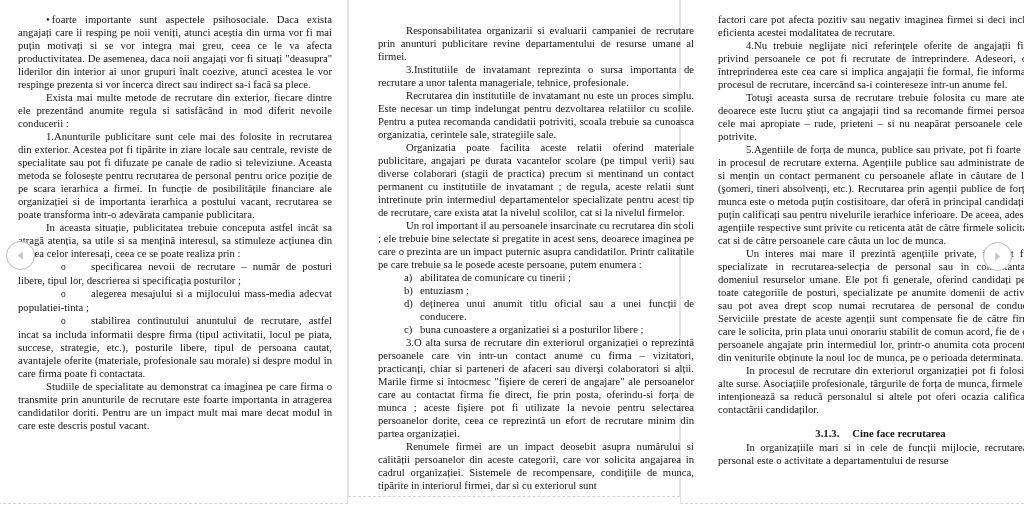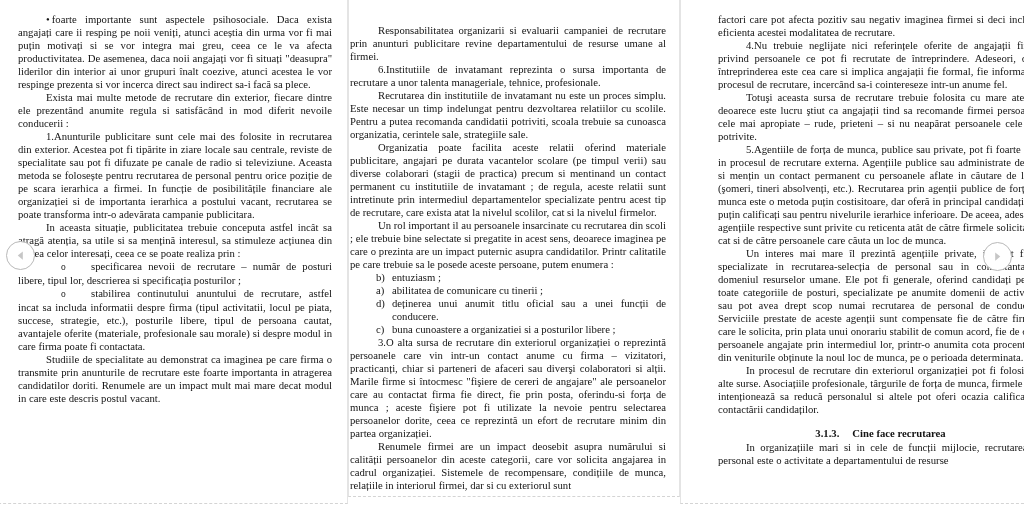--- a/index.html
+++ b/index.html
@@ -8,21 +8,21 @@
     background:#ffffff;
     font-family:"Liberation Serif","DejaVu Serif",serif;
   }
   .page{position:absolute;background:#fff;border:1px solid #e4e4e4;border-bottom:1px dashed #d4d4d4;}
   #page1{left:-17px;top:-10px;width:363px;height:512px;}
   #page2{left:348px;top:-12px;width:330px;height:507px;}
   #page3{left:680px;top:-10px;width:362px;height:512px;}
 
   .textcol{position:absolute;font-size:10.7px;line-height:13px;color:#141414;z-index:2;}
   #col1{left:18px;top:13px;width:314px;}
-  #col2{left:350px;top:24px;width:316px;}
+  #col2{left:378px;top:24px;width:316px;}
   #col3{left:718px;top:13px;width:325px;}
 
   .textcol p{margin:0;text-align:justify;}
   p.indent{text-indent:28px;}
   p.flush{text-indent:0;}
   p.bullet{text-indent:28px;}
   p.bullet .mk{margin-right:2px;}
   p.circle{text-indent:0;}
   p.circle .mk{display:inline-block;width:73px;padding-left:43px;box-sizing:border-box;font-size:9.5px;}
   p.alpha{padding-left:42px;}
@@ -46,35 +46,36 @@
 <div class="page" id="page1"></div>
 <div class="page" id="page2"></div>
 <div class="page" id="page3"></div>
 
 <div class="textcol" id="col1">
     <p class="bullet"><span class="mk">•</span>foarte importante sunt aspectele psihosociale. Daca exista angajați care ii resping pe noii veniți, atunci aceștia din urma vor fi mai puțin motivați si se vor integra mai greu, ceea ce le va afecta productivitatea. De asemenea, daca noii angajați vor fi situați "deasupra" liderilor din interior ai unor grupuri înalt coezive, atunci acestea le vor respinge prezenta si vor incerca direct sau indirect sa-i facă sa plece.</p>
     <p class="indent">Exista mai multe metode de recrutare din exterior, fiecare dintre ele prezentând anumite regula si satisfăcând in mod diferit nevoile conducerii :</p>
     <p class="indent">1.Anunturile publicitare sunt cele mai des folosite in recrutarea din exterior. Acestea pot fi tipărite in ziare locale sau centrale, reviste de specialitate sau pot fi difuzate pe canale de radio si televiziune. Aceasta metoda se folosește pentru recrutarea de personal pentru orice poziție de pe scara ierarhica a firmei. In funcție de posibilitățile financiare ale organizației si de importanta ierarhica a postului vacant, recrutarea se poate transforma intr-o adevărata campanie publicitara.</p>
     <p class="indent">In aceasta situație, publicitatea trebuie conceputa astfel incât sa atragă atenția, sa utile si sa mențină interesul, sa stimuleze acțiunea din partea celor interesați, ceea ce se poate realiza prin :</p>
     <p class="circle"><span class="mk">o</span>specificarea nevoii de recrutare – număr de posturi libere, tipul lor, descrierea si specificația posturilor ;</p>
+    <p class="circle"><span class="mk">o</span>alegerea mesajului si a mijlocului mass-media adecvat populatiei-tinta ;</p>
     <p class="circle"><span class="mk">o</span>stabilirea continutului anuntului de recrutare, astfel incat sa includa informatii despre firma (tipul activitatii, locul pe piata, succese, strategie, etc.), posturile libere, tipul de persoana cautat, avantajele oferite (materiale, profesionale sau morale) si despre modul in care firma poate fi contactata.</p>
-    <p class="indent">Studiile de specialitate au demonstrat ca imaginea pe care firma o transmite prin anunturile de recrutare este foarte importanta in atragerea candidatilor doriti. Renumele are un impact mult mai mare decat modul in care este descris postul vacant.</p>
+    <p class="indent">Studiile de specialitate au demonstrat ca imaginea pe care firma o transmite prin anunturile de recrutare este foarte importanta in atragerea candidatilor doriti. Pentru are un impact mult mai mare decat modul in care este descris postul vacant.</p>
   </div>
 <div class="textcol" id="col2">
     <p class="indent">Responsabilitatea organizarii si evaluarii campaniei de recrutare prin anunturi publicitare revine departamentului de resurse umane al firmei.</p>
-    <p class="indent">6.Institutiile de invatamant reprezinta o sursa importanta de recrutare a unor talenta manageriale, tehnice, profesionale.</p>
+    <p class="indent">3.Institutiile de invatamant reprezinta o sursa importanta de recrutare a unor talenta manageriale, tehnice, profesionale.</p>
     <p class="indent">Recrutarea din institutiile de invatamant nu este un proces simplu. Este necesar un timp indelungat pentru dezvoltarea relatiilor cu scolile. Pentru a putea recomanda candidatii potriviti, scoala trebuie sa cunoasca organizatia, cerintele sale, strategiile sale.</p>
     <p class="indent">Organizatia poate facilita aceste relatii oferind materiale publicitare, angajari pe durata vacantelor scolare (pe timpul verii) sau diverse colaborari (stagii de practica) precum si mentinand un contact permanent cu institutiile de invatamant ; de regula, aceste relatii sunt intretinute prin intermediul departamentelor specializate pentru acest tip de recrutare, care exista atat la nivelul scolilor, cat si la nivelul firmelor.</p>
     <p class="indent">Un rol important il au persoanele insarcinate cu recrutarea din scoli ; ele trebuie bine selectate si pregatite in acest sens, deoarece imaginea pe care o prezinta are un impact puternic asupra candidatilor. Printr calitatile pe care trebuie sa le posede aceste persoane, putem enumera :</p>
+    <p class="alpha"><span class="mk">a)</span>abilitatea de comunicare cu tinerii ;</p>
     <p class="alpha"><span class="mk">b)</span>entuziasm ;</p>
-    <p class="alpha"><span class="mk">a)</span>abilitatea de comunicare cu tinerii ;</p>
     <p class="alpha"><span class="mk">d)</span>deținerea unui anumit titlu oficial sau a unei funcții de conducere.</p>
     <p class="alpha"><span class="mk">c)</span>buna cunoastere a organizatiei si a posturilor libere ;</p>
     <p class="indent">3.O alta sursa de recrutare din exteriorul organizației o reprezintă persoanele care vin intr-un contact anume cu firma – vizitatori, practicanți, chiar si parteneri de afaceri sau diverşi colaboratori si alții. Marile firme si întocmesc "fişiere de cereri de angajare" ale persoanelor care au contactat firma fie direct, fie prin posta, oferindu-si forța de munca ; aceste fişiere pot fi utilizate la nevoie pentru selectarea persoanelor dorite, ceea ce reprezintă un efort de recrutare minim din partea organizației.</p>
-    <p class="indent">Renumele firmei are un impact deosebit asupra numărului si calității persoanelor din aceste categorii, care vor solicita angajarea in cadrul organizației. Sistemele de recompensare, condițiile de munca, relațiile in interiorul firmei, dar si cu exteriorul sunt</p>
+    <p class="indent">Renumele firmei are un impact deosebit asupra numărului si calității persoanelor din aceste categorii, care vor solicita angajarea in cadrul organizației. Sistemele de recompensare, condițiile de munca, tipărite in interiorul firmei, dar si cu exteriorul sunt</p>
   </div>
 <div class="textcol" id="col3">
     <p class="flush">factori care pot afecta pozitiv sau negativ imaginea firmei si deci inclusiv eficienta acestei modalitatea de recrutare.</p>
     <p class="indent">4.Nu trebuie neglijate nici referințele oferite de angajații firmei privind persoanele ce pot fi recrutate de întreprindere. Adeseori, chiar întreprinderea este cea care si implica angajații fie formal, fie informal, in procesul de recrutare, incercând sa-i cointereseze intr-un anume fel.</p>
     <p class="indent">Totuşi aceasta sursa de recrutare trebuie folosita cu mare atenție, deoarece este lucru ştiut ca angajații tind sa recomande firmei persoanele cele mai apropiate – rude, prieteni – si nu neapărat persoanele cele mai potrivite.</p>
     <p class="indent">5.Agentiile de forța de munca, publice sau private, pot fi foarte utile in procesul de recrutare externa. Agențiile publice sau administrate de stat si mențin un contact permanent cu persoanele aflate in căutare de lucru (şomeri, tineri absolvenți, etc.). Recrutarea prin agenții publice de forța de munca este o metoda puțin costisitoare, dar oferă in principal candidați mai puțin calificați sau pentru nivelurile ierarhice inferioare. De aceea, adeseori, agențiile respective sunt privite cu reticenta atât de către firmele solicitante, cat si de către persoanele care căuta un loc de munca.</p>
     <p class="indent">Un interes mai mare îl prezintă agențiile private, in fapt firme specializate in recrutarea-selecția de personal sau in consultanta pe domeniul resurselor umane. Ele pot fi generale, oferind candidați pentru toate categoriile de posturi, specializate pe anumite domenii de activitate sau pot avea drept scop numai recrutarea de personal de conducere. Serviciile prestate de aceste agenții sunt compensate fie de către firmele care le solicita, prin plata unui onorariu stabilit de comun acord, fie de către persoanele angajate prin intermediul lor, printr-o anumita cota procentuala din veniturile obținute la noul loc de munca, pe o perioada determinata.</p>
     <p class="indent">In procesul de recrutare din exteriorul organizației pot fi folosite si alte surse. Asociațiile profesionale, târgurile de forța de munca, firmele care intenționează sa reducă personalul si altele pot oferi ocazia calificați si contactării candidaților.</p>
     <p class="heading"><span class="mk">3.1.3.</span>Cine face recrutarea</p>
     <p class="indent">In organizațiile mari si in cele de funcții mijlocie, recrutarea de personal este o activitate a departamentului de resurse</p>

